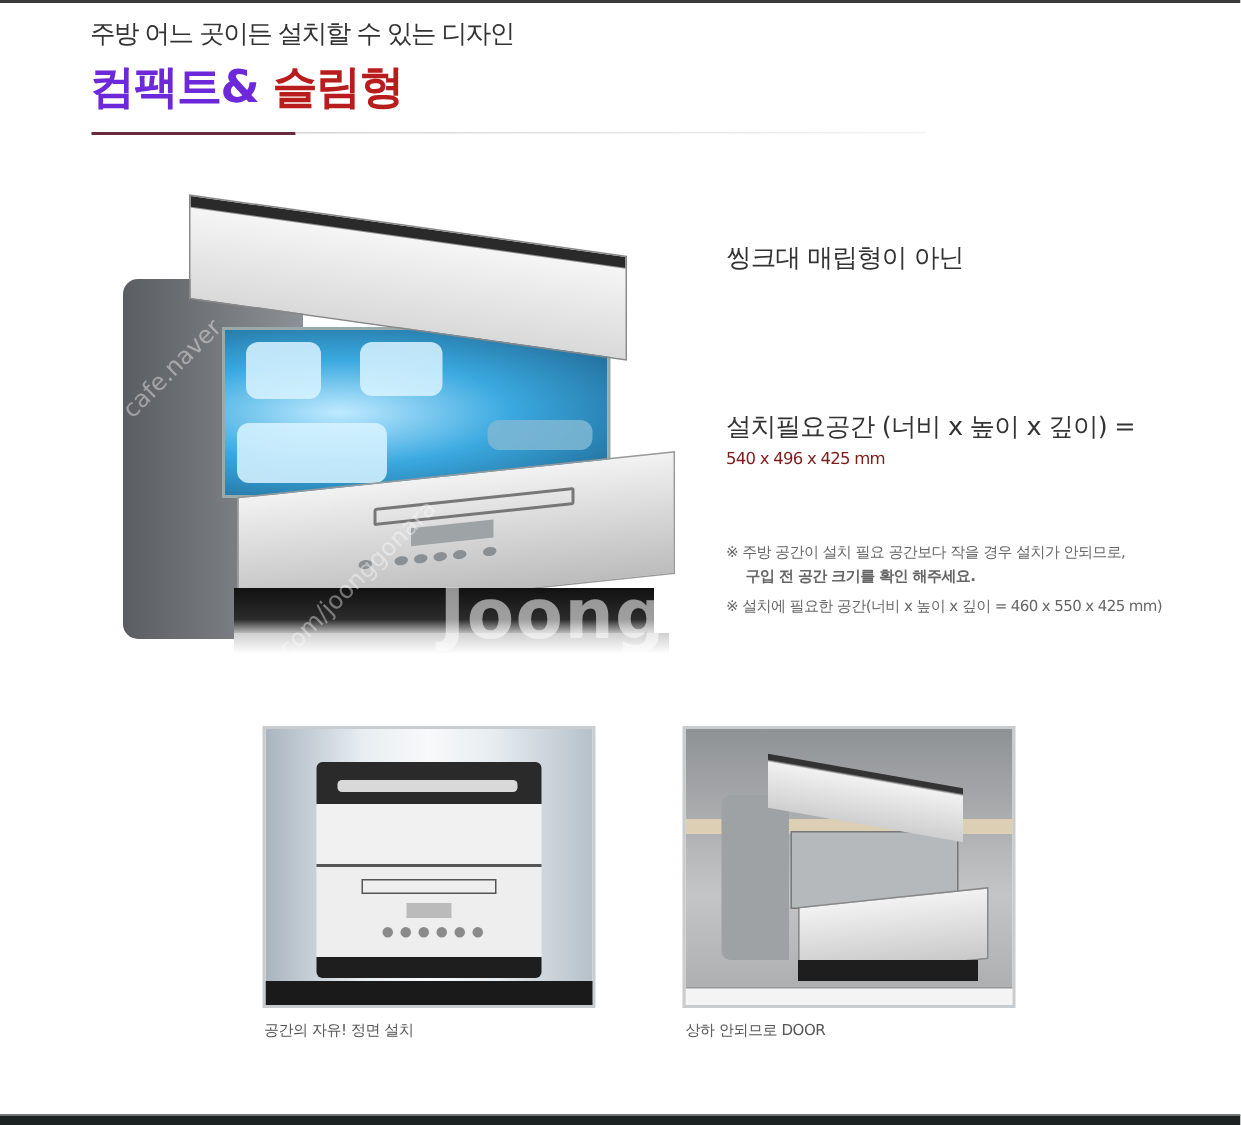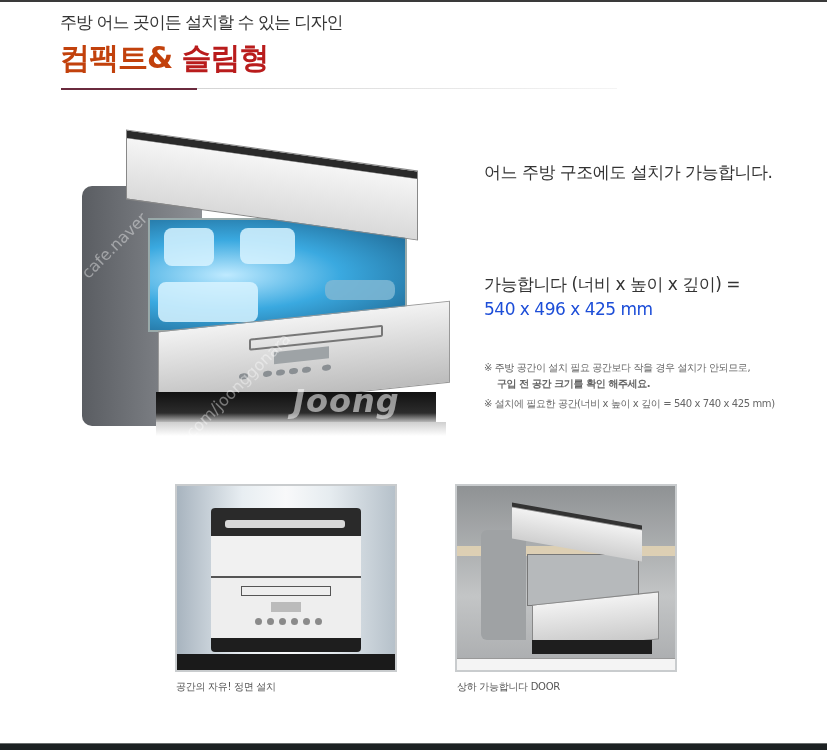--- a/index.html
+++ b/index.html
@@ -6,45 +6,45 @@
     body {
       width: 827px; height: 750px; overflow: hidden; position: relative;
       background: #ffffff;
       font-family: "DejaVu Sans", "Liberation Sans", sans-serif;
     }
     .top-bar { position: absolute; left: 0; top: 0; width: 827px; height: 2px; background: #3a3a3a; }
     .bottom-bar { position: absolute; left: 0; top: 743px; width: 827px; height: 7px; background: #1c2122; border-top: 1px solid #6a6e6e; }
 
     .subtitle { position: absolute; left: 60px; top: 11px; font-size: 17px; color: #333; letter-spacing: -1px; }
     .title { position: absolute; left: 60px; top: 38px; font-size: 30px; font-weight: bold; letter-spacing: -1px; }
-    .title .accent { color: #c2410c; }
+    .title .accent { color: #6d28d9; }
     .title .dark { color: #b91c1c; }
     .rule-accent { position: absolute; left: 61px; top: 88px; width: 136px; height: 2px; background: #6a2a3d; }
     .rule-gray { position: absolute; left: 197px; top: 88px; width: 420px; height: 1px; background: linear-gradient(90deg,#d4d4d4,#f4f4f4); }
 
     
     .main-product { position: absolute; left: 78px; top: 146px; width: 370px; height: 300px; }
     .mp-body { position: absolute; left: 4px; top: 40px; width: 120px; height: 240px; background: linear-gradient(90deg,#5a5d62,#8d9095); border-radius: 10px 0 0 10px; }
     .mp-lid { position: absolute; left: 48px; top: 4px; width: 290px; height: 68px; background: linear-gradient(180deg,#2a2a2a 0%,#2a2a2a 10%,#f5f5f5 12%,#d9d9d9 100%); transform: skewY(8deg); border: 1px solid #888; }
     .mp-interior { position: absolute; left: 70px; top: 72px; width: 255px; height: 110px; background: radial-gradient(ellipse at 30% 50%,#bfeaff 0%,#3aa9e0 45%,#1b5d86 100%); border: 2px solid #9aa; }
     .mp-interior .dish { position: absolute; background: #d8f3ff; border-radius: 8px; opacity: .85; }
     .mp-door { position: absolute; left: 80px; top: 170px; width: 290px; height: 80px; background: linear-gradient(180deg,#f2f2f2,#bcbcbc); transform: skewY(-6deg); border: 1px solid #999; }
     .mp-door .handle { position: absolute; left: 90px; top: 16px; width: 130px; height: 8px; border: 2px solid #777; border-radius: 2px; }
     .mp-door .display { position: absolute; left: 115px; top: 32px; width: 55px; height: 12px; background: #9ea3a6; }
     .mp-door .btn { position: absolute; top: 50px; width: 9px; height: 6px; background: #8a8f93; border-radius: 50%; }
     .mp-base { position: absolute; left: 78px; top: 246px; width: 280px; height: 30px; background: linear-gradient(180deg,#111 0%,#2c2c2c 70%,#b8b8b8 100%); }
     .mp-shadow { position: absolute; left: 78px; top: 276px; width: 290px; height: 14px; background: linear-gradient(180deg,#cfcfcf,#fff); }
-    .watermark { position: absolute; left: 215px; top: 236px; font-size: 32px; font-weight: bold; color: rgba(255,255,255,0.55); letter-spacing: 1px; font-style: italic; }
+    .watermark { position: absolute; left: 215px; top: 236px; font-size: 46px; font-weight: bold; color: rgba(255,255,255,0.55); letter-spacing: 1px; }
     .watermark-diag { position: absolute; font-size: 16px; color: rgba(255,255,255,0.4); transform: rotate(-45deg); }
 
     
     .desc { position: absolute; left: 484px; top: 160px; font-size: 17px; line-height: 24px; color: #333; letter-spacing: -0.5px; }
     .desc .pink { color: #9a3f63; }
     .spec-label { position: absolute; left: 484px; top: 273px; font-size: 17px; color: #333; letter-spacing: -0.5px; }
-    .spec-value { position: absolute; left: 484px; top: 299px; font-size: 17px; color: #1d4ed8; letter-spacing: -0.5px; }
+    .spec-value { position: absolute; left: 484px; top: 299px; font-size: 11px; color: #7f1d1d; letter-spacing: -0.5px; }
     .note { position: absolute; left: 484px; font-size: 10px; color: #666; letter-spacing: -0.4px; text-align: right; }
     .note-indent { position: absolute; left: 497px; font-size: 10px; color: #666; letter-spacing: -0.4px; font-weight: bold; }
 
     
     .thumb { position: absolute; border: 2px solid #c9ccce; box-sizing: border-box; overflow: hidden; }
     .thumb-left { left: 175px; top: 484px; width: 222px; height: 188px; background: linear-gradient(90deg,#a8b4bf 0%,#e8eef2 30%,#f8f9fa 50%,#e6ecf0 70%,#b6c1ca 100%); }
     .thumb-right { left: 455px; top: 484px; width: 222px; height: 188px; background: linear-gradient(180deg,#8f9294,#c3c5c6 60%,#a9abad); }
     .caption { position: absolute; font-size: 10px; color: #555; letter-spacing: -0.3px; }
 
     
@@ -99,29 +99,29 @@
     <div class="btn" style="left:163px;"></div>
   </div>
   <div class="mp-base"></div>
   <div class="mp-shadow"></div>
   <div class="watermark">Joong</div>
   <div class="watermark-diag" style="left:-6px;top:90px;">cafe.naver</div>
   <div class="watermark-diag" style="left:90px;top:230px;">com/joonggonara</div>
 </div>
 
 <div class="desc">
-  <div>어느 주방 구조에도 설치가 가능합니다.</div>
+  <div>씽크대 매립형이 아닌</div>
 </div>
 
-<div class="spec-label">가능합니다 (너비 x 높이 x 깊이) =</div>
+<div class="spec-label">설치필요공간 (너비 x 높이 x 깊이) =</div>
 <div class="spec-value">540 x 496 x 425 mm</div>
 
 <div class="note" style="top:361px;">※ 주방 공간이 설치 필요 공간보다 작을 경우 설치가 안되므로,</div>
 <div class="note-indent" style="top:377px;">구입 전 공간 크기를 확인 해주세요.</div>
-<div class="note" style="top:397px;">※ 설치에 필요한 공간(너비 x 높이 x 깊이 = 540 x 740 x 425 mm)</div>
+<div class="note" style="top:397px;">※ 설치에 필요한 공간(너비 x 높이 x 깊이 = 460 x 550 x 425 mm)</div>
 
 <div class="thumb thumb-left">
   <div class="fw-top">
       <div class="slot"></div>
     </div>
   <div class="fw-upper"></div>
   <div class="fw-lower">
     <div class="handle"></div>
     <div class="display"></div>
     <div class="dot" style="left:44px;"></div>
@@ -138,15 +138,15 @@
 
 <div class="thumb thumb-right">
   <div class="ow-shelf"></div>
   <div class="ow-body"></div>
   <div class="ow-interior"></div>
   <div class="ow-lid"></div>
   <div class="ow-door"></div>
   <div class="ow-base"></div>
   <div class="ow-counter"></div>
 </div>
-<div class="caption" style="left:457px;top:680px;">상하 가능합니다 DOOR</div>
+<div class="caption" style="left:457px;top:680px;">상하 안되므로 DOOR</div>
 
 <div class="bottom-bar"></div>
 
 </body></html>

